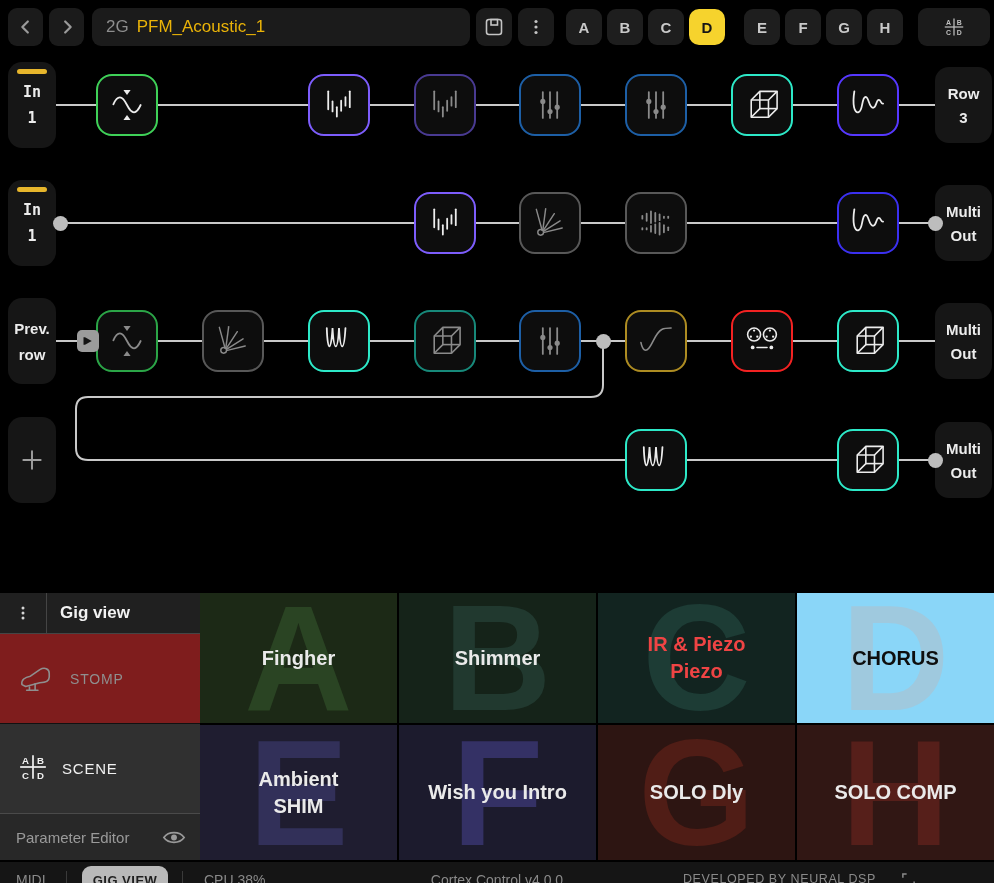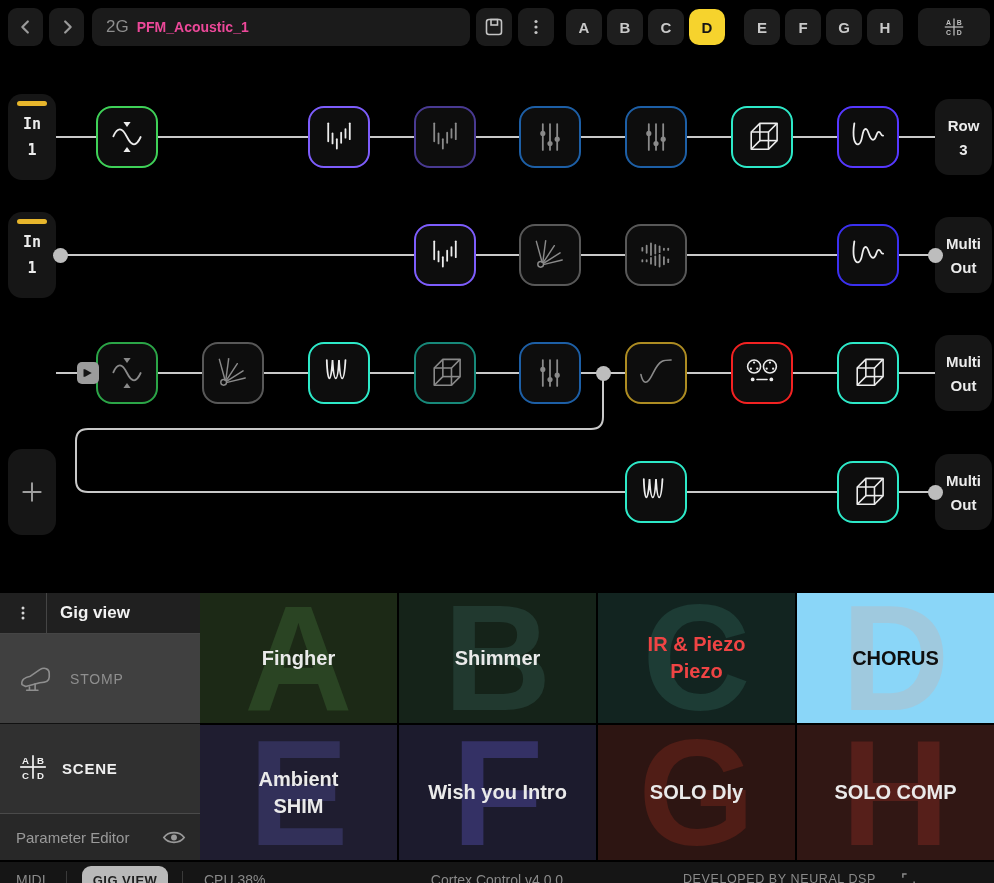--- a/index.html
+++ b/index.html
@@ -9,32 +9,32 @@
   
   .topbar{position:absolute;left:0;top:0;width:994px;height:56px;}
   .tbtn{position:absolute;top:8px;height:38px;background:#1b1b1b;border:none;border-radius:9px;
         display:flex;align-items:center;justify-content:center;color:#9a9a9a;cursor:pointer;padding:0;}
   .tbtn svg{display:block;}
   .nav-back{left:8px;width:35px;}
   .nav-fwd{left:49px;width:35px;}
   .title-field{position:absolute;left:92px;top:8px;width:378px;height:38px;background:#1b1b1b;border-radius:9px;
         display:flex;align-items:center;padding-left:14px;box-sizing:border-box;gap:8px;}
   .title-field .bank{color:#8d8d8d;font-size:17px;font-weight:400;}
-  .title-field .pname{color:#ec4899;font-size:14px;font-weight:700;}
+  .title-field .pname{color:#eab308;font-size:17px;font-weight:400;}
   .save-btn{left:476px;width:36px;color:#c4c4c4;}
   .menu-btn{left:518px;width:36px;color:#c4c4c4;}
   .slots{position:absolute;left:566px;top:9px;display:flex;gap:5px;}
   .slot{width:36px;height:36px;border:none;border-radius:9px;background:#1e1e1e;color:#c9c9c9;
         font-size:15px;font-weight:600;font-family:"Liberation Sans",sans-serif;cursor:pointer;}
   .slot.gap{margin-left:14px;}
   .slot.active{background:#f6d32d;color:#161616;font-weight:700;border-radius:10px;}
   .scene-toggle{left:918px;width:72px;color:#c0c0c0;}
 
   
-  .grid{position:absolute;left:0;top:72px;width:994px;height:537px;}
+  .grid{position:absolute;left:0;top:40px;width:994px;height:537px;}
   .wirelayer{position:absolute;left:0;top:0;z-index:1;}
   .wirelayer line,.wirelayer path{stroke:#c9c9c9;stroke-width:2;fill:none;}
   .block{position:absolute;width:62px;height:62px;background:#0d0d0d;border:2.5px solid #555;
          border-radius:16px;box-sizing:border-box;display:flex;align-items:center;justify-content:center;
          color:#ececec;z-index:3;cursor:pointer;}
   .block.dim{color:#8a8a8a;}
   .block svg{width:46px;height:46px;display:block;}
   .iolabel{position:absolute;background:#161616;border-radius:14px;display:flex;flex-direction:column;
          align-items:center;justify-content:center;color:#ececec;font-weight:700;z-index:3;cursor:pointer;}
   .iolabel .ln{display:block;line-height:1;}
@@ -49,24 +49,24 @@
   .rownode{position:absolute;width:22px;height:22px;border-radius:5px;background:#9c9c9c;z-index:4;
          display:flex;align-items:center;justify-content:center;}
 
   
   .bottom{position:absolute;left:0;top:593px;width:994px;height:267px;display:flex;}
   .sidebar{width:200px;height:267px;background:#242424;flex:none;display:flex;flex-direction:column;box-sizing:border-box;}
   .sb-header{height:40px;display:flex;align-items:stretch;background:#202020;border-bottom:1px solid #454545;flex:none;}
   .sb-kebab{width:46px;display:flex;align-items:center;justify-content:center;border-right:1px solid #454545;color:#d6d6d6;cursor:pointer;}
   .sb-title{display:flex;align-items:center;padding-left:13px;color:#f2f2f2;font-size:17px;font-weight:700;}
   .sb-row{flex:1;display:flex;align-items:center;padding-left:18px;gap:14px;box-sizing:border-box;cursor:pointer;}
-  .sb-row.stomp{background:#404040;color:#8f8f8f;border-bottom:1px solid #111;}
+  .sb-row.stomp{background:#7f1d1d;color:#8f8f8f;border-bottom:1px solid #111;}
   .sb-row.stomp .lbl{font-size:14px;letter-spacing:0.8px;}
   .sb-row.scene{background:#303030;color:#f0f0f0;}
-  .sb-row.scene .lbl{font-size:15px;letter-spacing:0.8px;font-weight:700;}
+  .sb-row.scene .lbl{font-size:15px;letter-spacing:0.8px;font-weight:400;}
   .sb-param{height:46px;flex:none;display:flex;align-items:center;justify-content:space-between;
          padding:0 14px 0 16px;background:#282828;border-top:1px solid #4a4a4a;color:#9a9a9a;cursor:pointer;}
   .sb-param .lbl{font-size:15px;}
   .scenes{flex:1;display:grid;grid-template-columns:repeat(4,1fr);grid-template-rows:130px 1fr;
          gap:2px;background:#000;}
   .scene-cell{position:relative;overflow:hidden;display:flex;align-items:center;justify-content:center;cursor:pointer;}
   .scene-wm{position:absolute;inset:0;display:flex;align-items:center;justify-content:center;
          font-size:150px;font-weight:700;line-height:1;pointer-events:none;}
   .scene-label{position:relative;z-index:2;font-size:20px;font-weight:600;text-align:center;line-height:1.35;}
 
@@ -284,20 +284,24 @@
       </div>
       <div class="block" style="left: 836.999px; top: 152px; border-color: rgb(59, 48, 240);">
         <span>
           <svg viewBox="0 0 64 64" fill="none" stroke="currentColor" stroke-width="2.5" stroke-linecap="round">
             <path d="M13 13 C10 32 13 44 19 42 C25 40 23 23 28 21 C33 19 33 36 39 36 C44 36 43 25 47 25 C50 25 50 31 53 30"></path>
           </svg>
         </span>
       </div>
       <div class="dot" style="left: 52.5px; top: 175.5px;"></div>
       <div class="dot" style="left: 927.5px; top: 175.5px;"></div>
+      <div class="iolabel left" style="top: 258px;">
+        <span class="ln">Prev.</span>
+        <span class="ln">row</span>
+      </div>
       <div class="rownode" style="left: 77px; top: 290px;">
         <svg width="18" height="18" viewBox="0 0 24 24">
           <path d="M8 7 L17 12 L8 17 Z" fill="#151515"></path>
           <line x1="7" y1="7" x2="7" y2="17" stroke="#151515" stroke-width="2"></line>
         </svg>
       </div>
       <div class="iolabel right" style="top: 263px;">
         <span class="ln">Multi</span>
         <span class="ln">Out</span>
       </div>

